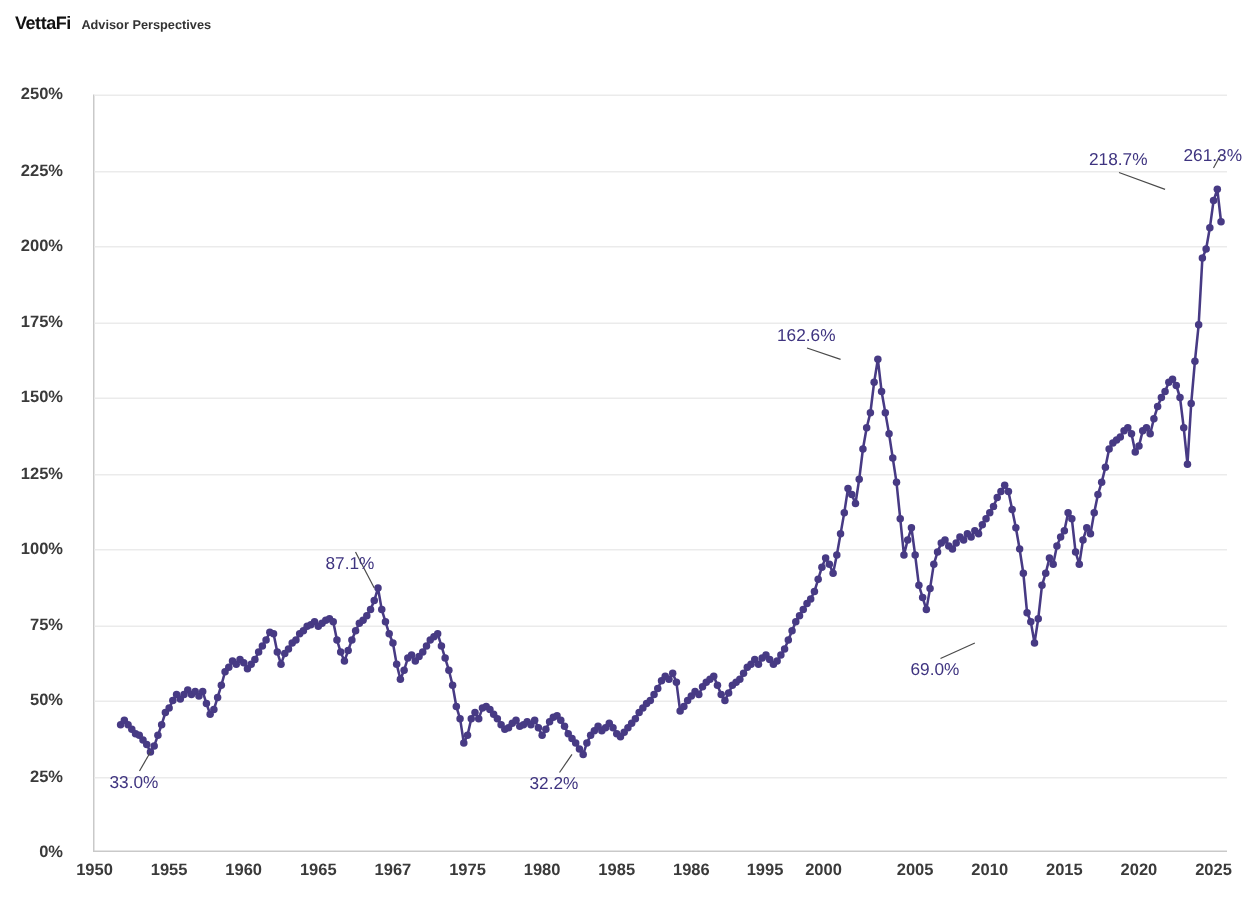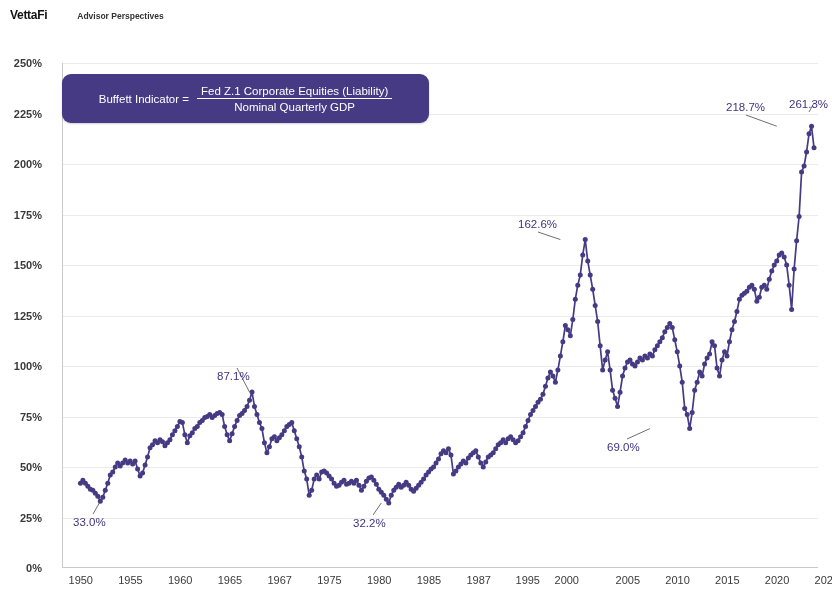--- a/index.html
+++ b/index.html
@@ -13,21 +13,21 @@
 
   
   .brand {
     position: absolute; left: 10px; top: 8px;
     display: flex; align-items: baseline; gap: 7px;
   }
   .brand-logo {
     font-size: 12px; font-weight: bold; color: #111;
     letter-spacing: -0.3px;
   }
-  .brand-sub { font-size: 8.5px; font-weight: bold; color: #333; margin-left: 23px; }
+  .brand-sub { font-size: 8.5px; font-weight: bold; color: #333; }
 
   .attrib {
     position: absolute; right: 8px; top: 8px;
     text-align: right; line-height: 1.22;
   }
   .attrib div { font-size: 8px; font-weight: bold; color: #1a1a1a; }
 
   .chart-title {
     position: absolute; left: 0; right: 0; top: 22px;
     text-align: center;
@@ -49,22 +49,22 @@
   }
   .ytick-label {
     position: absolute; right: 776px;
     font-size: 11px; font-weight: bold; color: #3a3a3a;
     text-align: right; width: 60px;
     transform: translateY(-50%);
     white-space: nowrap;
   }
   .xtick-label {
     position: absolute; top: 511px;
-    font-size: 11px; font-weight: normal; color: #3a3a3a;
-    text-align: right; width: 60px;
+    font-size: 11px; font-weight: bold; color: #3a3a3a;
+    text-align: center; width: 60px;
     transform: translateX(-30px);
     white-space: nowrap;
   }
 
   #series-svg {
     position: absolute; left: 0; top: 0;
     width: 756px; height: 505px;
     overflow: visible;
   }
 
@@ -135,21 +135,21 @@
       </div>
     <div id="xticks">
         <div class="xtick-label" style="left: 0px;">1950</div>
         <div class="xtick-label" style="left: 49.7368px;">1955</div>
         <div class="xtick-label" style="left: 99.4737px;">1960</div>
         <div class="xtick-label" style="left: 149.211px;">1965</div>
         <div class="xtick-label" style="left: 198.947px;">1967</div>
         <div class="xtick-label" style="left: 248.684px;">1975</div>
         <div class="xtick-label" style="left: 298.421px;">1980</div>
         <div class="xtick-label" style="left: 348.158px;">1985</div>
-        <div class="xtick-label" style="left: 397.895px;">1987</div>
+        <div class="xtick-label" style="left: 397.895px;">1986</div>
         <div class="xtick-label" style="left: 447px;">1995</div>
         <div class="xtick-label" style="left: 486px;">2000</div>
         <div class="xtick-label" style="left: 547.105px;">2005</div>
         <div class="xtick-label" style="left: 596.842px;">2010</div>
         <div class="xtick-label" style="left: 646.579px;">2015</div>
         <div class="xtick-label" style="left: 696.316px;">2020</div>
         <div class="xtick-label" style="left: 746.053px;">2025</div>
       </div>
     <svg id="series-svg" viewBox="0 0 756 505" preserveAspectRatio="none">
         <path d="M17.41 420.16 L19.89 417.13 L22.38 420.16 L24.87 423.19 L27.36 426.22 L29.84 427.23 L32.33 430.26 L34.82 433.29 L37.30 438.34 L39.79 434.30 L42.28 427.23 L44.76 420.16 L47.25 412.08 L49.74 409.05 L52.22 404.00 L54.71 399.96 L57.20 402.99 L59.68 399.96 L62.17 396.93 L64.66 399.96 L67.14 397.94 L69.63 400.97 L72.12 397.94 L74.61 406.02 L77.09 413.09 L79.58 410.06 L82.07 401.98 L84.55 393.90 L87.04 384.81 L89.53 381.78 L92.01 377.74 L94.50 379.76 L96.99 376.73 L99.47 378.75 L101.96 382.79 L104.45 379.76 L106.93 376.73 L109.42 371.68 L111.91 367.64 L114.39 363.60 L116.88 358.55 L119.37 359.56 L121.86 371.68 L124.34 379.76 L126.83 372.69 L129.32 369.66 L131.80 365.62 L134.29 363.60 L136.78 359.56 L139.26 357.54 L141.75 354.51 L144.24 353.50 L146.72 351.48 L149.21 354.51 L151.70 352.49 L154.18 350.47 L156.67 349.46 L159.16 351.48 L161.64 363.60 L164.13 371.68 L166.62 377.74 L169.11 370.67 L171.59 363.60 L174.08 357.54 L176.57 352.49 L179.05 350.47 L181.54 347.44 L184.03 343.40 L186.51 337.34 L189.00 329.06 L191.49 343.40 L193.97 351.48 L196.46 359.56 L198.95 365.62 L201.43 379.76 L203.92 389.86 L206.41 383.80 L208.89 375.72 L211.38 373.70 L213.87 377.74 L216.36 374.71 L218.84 371.68 L221.33 367.64 L223.82 363.60 L226.30 361.58 L228.79 359.56 L231.28 367.64 L233.76 375.72 L236.25 383.80 L238.74 393.90 L241.22 408.04 L243.71 416.12 L246.20 432.28 L248.68 427.23 L251.17 416.12 L253.66 412.08 L256.14 416.12 L258.63 409.05 L261.12 408.04 L263.61 410.06 L266.09 413.09 L268.58 416.12 L271.07 420.16 L273.55 423.19 L276.04 422.18 L278.53 419.15 L281.01 417.13 L283.50 421.17 L285.99 420.16 L288.47 418.14 L290.96 420.16 L293.45 417.13 L295.93 422.18 L298.42 427.23 L300.91 423.19 L303.39 418.14 L305.88 415.11 L308.37 414.10 L310.86 417.13 L313.34 421.17 L315.83 426.22 L318.32 429.25 L320.80 432.28 L323.29 436.32 L325.78 439.96 L328.26 432.28 L330.75 427.23 L333.24 424.20 L335.72 421.17 L338.21 424.20 L340.70 422.18 L343.18 419.15 L345.67 422.18 L348.16 426.22 L350.64 428.24 L353.13 425.21 L355.62 422.18 L358.11 419.15 L360.59 416.12 L363.08 412.08 L365.57 409.05 L368.05 406.02 L370.54 404.00 L373.03 399.96 L375.51 395.92 L378.00 390.87 L380.49 387.84 L382.97 389.86 L385.46 385.82 L387.95 391.88 L390.43 411.07 L392.92 408.04 L395.41 404.00 L397.89 400.97 L400.38 397.94 L402.87 399.96 L405.36 394.91 L407.84 391.88 L410.33 389.86 L412.82 387.84 L415.30 393.90 L417.79 399.96 L420.28 404.00 L422.76 398.95 L425.25 393.90 L427.74 391.88 L430.22 389.86 L432.71 385.82 L435.20 381.78 L437.68 379.76 L440.17 376.73 L442.66 379.76 L445.14 375.72 L447.63 373.70 L450.12 376.73 L452.61 379.76 L455.09 377.74 L457.58 373.70 L460.07 369.66 L462.55 363.60 L465.04 357.54 L467.53 351.48 L470.01 347.44 L472.50 343.40 L474.99 339.36 L477.47 336.33 L479.96 331.28 L482.45 323.20 L484.93 315.12 L487.42 309.06 L489.91 313.10 L492.39 319.16 L494.88 307.04 L497.37 292.90 L499.86 278.76 L502.34 262.60 L504.83 266.64 L507.32 272.70 L509.80 256.54 L512.29 236.34 L514.78 222.20 L517.26 212.10 L519.75 191.90 L522.24 176.55 L524.72 197.96 L527.21 212.10 L529.70 226.24 L532.18 242.40 L534.67 258.56 L537.16 282.80 L539.64 307.04 L542.13 296.94 L544.62 288.86 L547.11 307.04 L549.59 327.24 L552.08 335.32 L554.57 343.40 L557.05 329.26 L559.54 313.10 L562.03 305.02 L564.51 298.96 L567.00 296.94 L569.49 300.98 L571.97 303.00 L574.46 298.96 L576.95 294.92 L579.43 296.94 L581.92 292.90 L584.41 294.92 L586.89 290.88 L589.38 292.90 L591.87 286.84 L594.36 282.80 L596.84 278.76 L599.33 274.72 L601.82 268.66 L604.30 264.62 L606.79 260.58 L609.28 264.62 L611.76 276.74 L614.25 288.86 L616.74 303.00 L619.22 319.16 L621.71 345.42 L624.20 351.48 L626.68 365.62 L629.17 349.46 L631.66 327.24 L634.14 319.16 L636.63 309.06 L639.12 313.10 L641.61 300.98 L644.09 294.92 L646.58 290.88 L649.07 278.76 L651.55 282.80 L654.04 305.02 L656.53 313.10 L659.01 296.94 L661.50 288.86 L663.99 292.90 L666.47 278.76 L668.96 266.64 L671.45 258.56 L673.93 248.46 L676.42 236.34 L678.91 232.30 L681.39 230.28 L683.88 228.26 L686.37 224.22 L688.86 222.20 L691.34 226.24 L693.83 238.36 L696.32 234.32 L698.80 224.22 L701.29 222.20 L703.78 226.24 L706.26 216.14 L708.75 208.06 L711.24 202.00 L713.72 197.96 L716.21 191.90 L718.70 189.88 L721.18 193.92 L723.67 202.00 L726.16 222.20 L728.64 246.44 L731.13 206.04 L733.62 177.76 L736.11 153.52 L738.59 109.08 L741.08 103.02 L743.57 88.88 L746.05 70.70 L748.54 63.23 L751.03 84.84" fill="none" stroke="#473a84" stroke-width="1.7" stroke-linejoin="round" stroke-linecap="round"></path>
@@ -461,21 +461,14 @@
         <div class="annot" style="left: 10px; top: 453px;">33.0%</div>
         <div class="annot" style="left: 154px; top: 307px;">87.1%</div>
         <div class="annot" style="left: 290px; top: 454px;">32.2%</div>
         <div class="annot" style="left: 455px; top: 155px;">162.6%</div>
         <div class="annot" style="left: 544px; top: 378px;">69.0%</div>
         <div class="annot" style="left: 663px; top: 38px;">218.7%</div>
         <div class="annot" style="left: 726px; top: 35px;">261.3%</div>
       </div>
   </div>
 
-  <div id="formula">
-    <span class="lhs">Buffett Indicator =</span>
-    <span class="frac">
-      <span class="num">Fed Z.1 Corporate Equities (Liability)</span>
-      <span class="den">Nominal Quarterly GDP</span>
-    </span>
-  </div>
 
 </div>
 
 </body></html>

